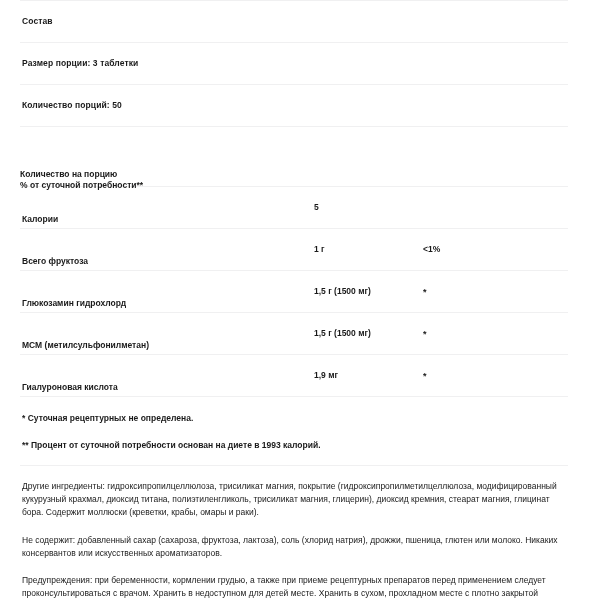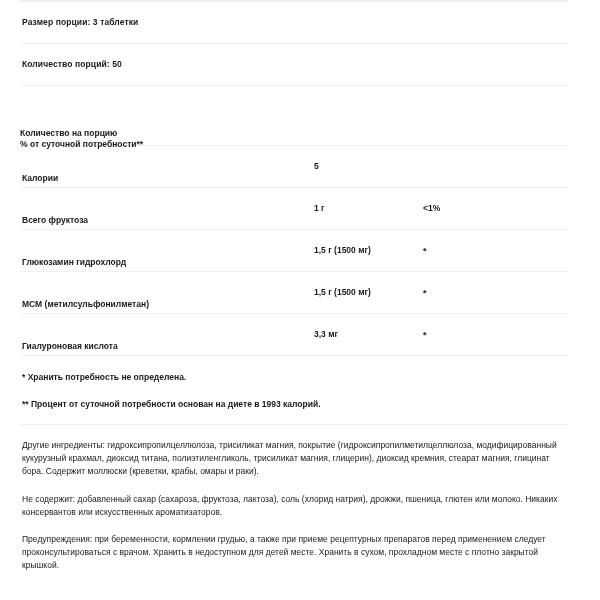--- a/index.html
+++ b/index.html
@@ -127,20 +127,23 @@
   }
   .para:last-child { margin-bottom: 0; }
 </style>
 </head>
 <body>
 
 <div class="panel">
 
   <div class="rule"></div>
 
+  <div class="info-row">
+    <span class="txt">Состав</span>
+  </div>
 
   <div class="rule"></div>
 
   <div class="info-row">
     <span class="txt">Размер порции: 3 таблетки</span>
   </div>
 
   <div class="rule"></div>
 
   <div class="info-row">
@@ -186,30 +189,30 @@
     <div class="nf-row">
       <div class="c-name">МСМ (метилсульфонилметан)</div>
       <div class="c-amt">1,5 г (1500 мг)</div>
       <div class="c-dv"><span class="star">*</span></div>
     </div>
 
     <div class="rule"></div>
 
     <div class="nf-row">
       <div class="c-name">Гиалуроновая кислота</div>
-      <div class="c-amt">3,3 мг</div>
+      <div class="c-amt">1,9 мг</div>
       <div class="c-dv"><span class="star">*</span></div>
     </div>
 
     <div class="rule"></div>
 
   </div>
 
   <div class="notes">
-    <p class="note">* Хранить потребность не определена.</p>
+    <p class="note">* Суточная рецептурных не определена.</p>
     <p class="note">** Процент от суточной потребности основан на диете в 1993 калорий.</p>
   </div>
 
   <div class="rule"></div>
 
   <div class="paras">
     <p class="para">Другие ингредиенты: гидроксипропилцеллюлоза, трисиликат магния, покрытие (гидроксипропилметилцеллюлоза, модифицированный кукурузный крахмал, диоксид титана, полиэтиленгликоль, трисиликат магния, глицерин), диоксид кремния, стеарат магния, глицинат бора. Содержит моллюски (креветки, крабы, омары и раки).</p>
     <p class="para">Не содержит: добавленный сахар (сахароза, фруктоза, лактоза), соль (хлорид натрия), дрожжи, пшеница, глютен или молоко. Никаких консервантов или искусственных ароматизаторов.</p>
     <p class="para">Предупреждения: при беременности, кормлении грудью, а также при приеме рецептурных препаратов перед применением следует проконсультироваться с врачом. Хранить в недоступном для детей месте. Хранить в сухом, прохладном месте с плотно закрытой крышкой.</p>
   </div>

